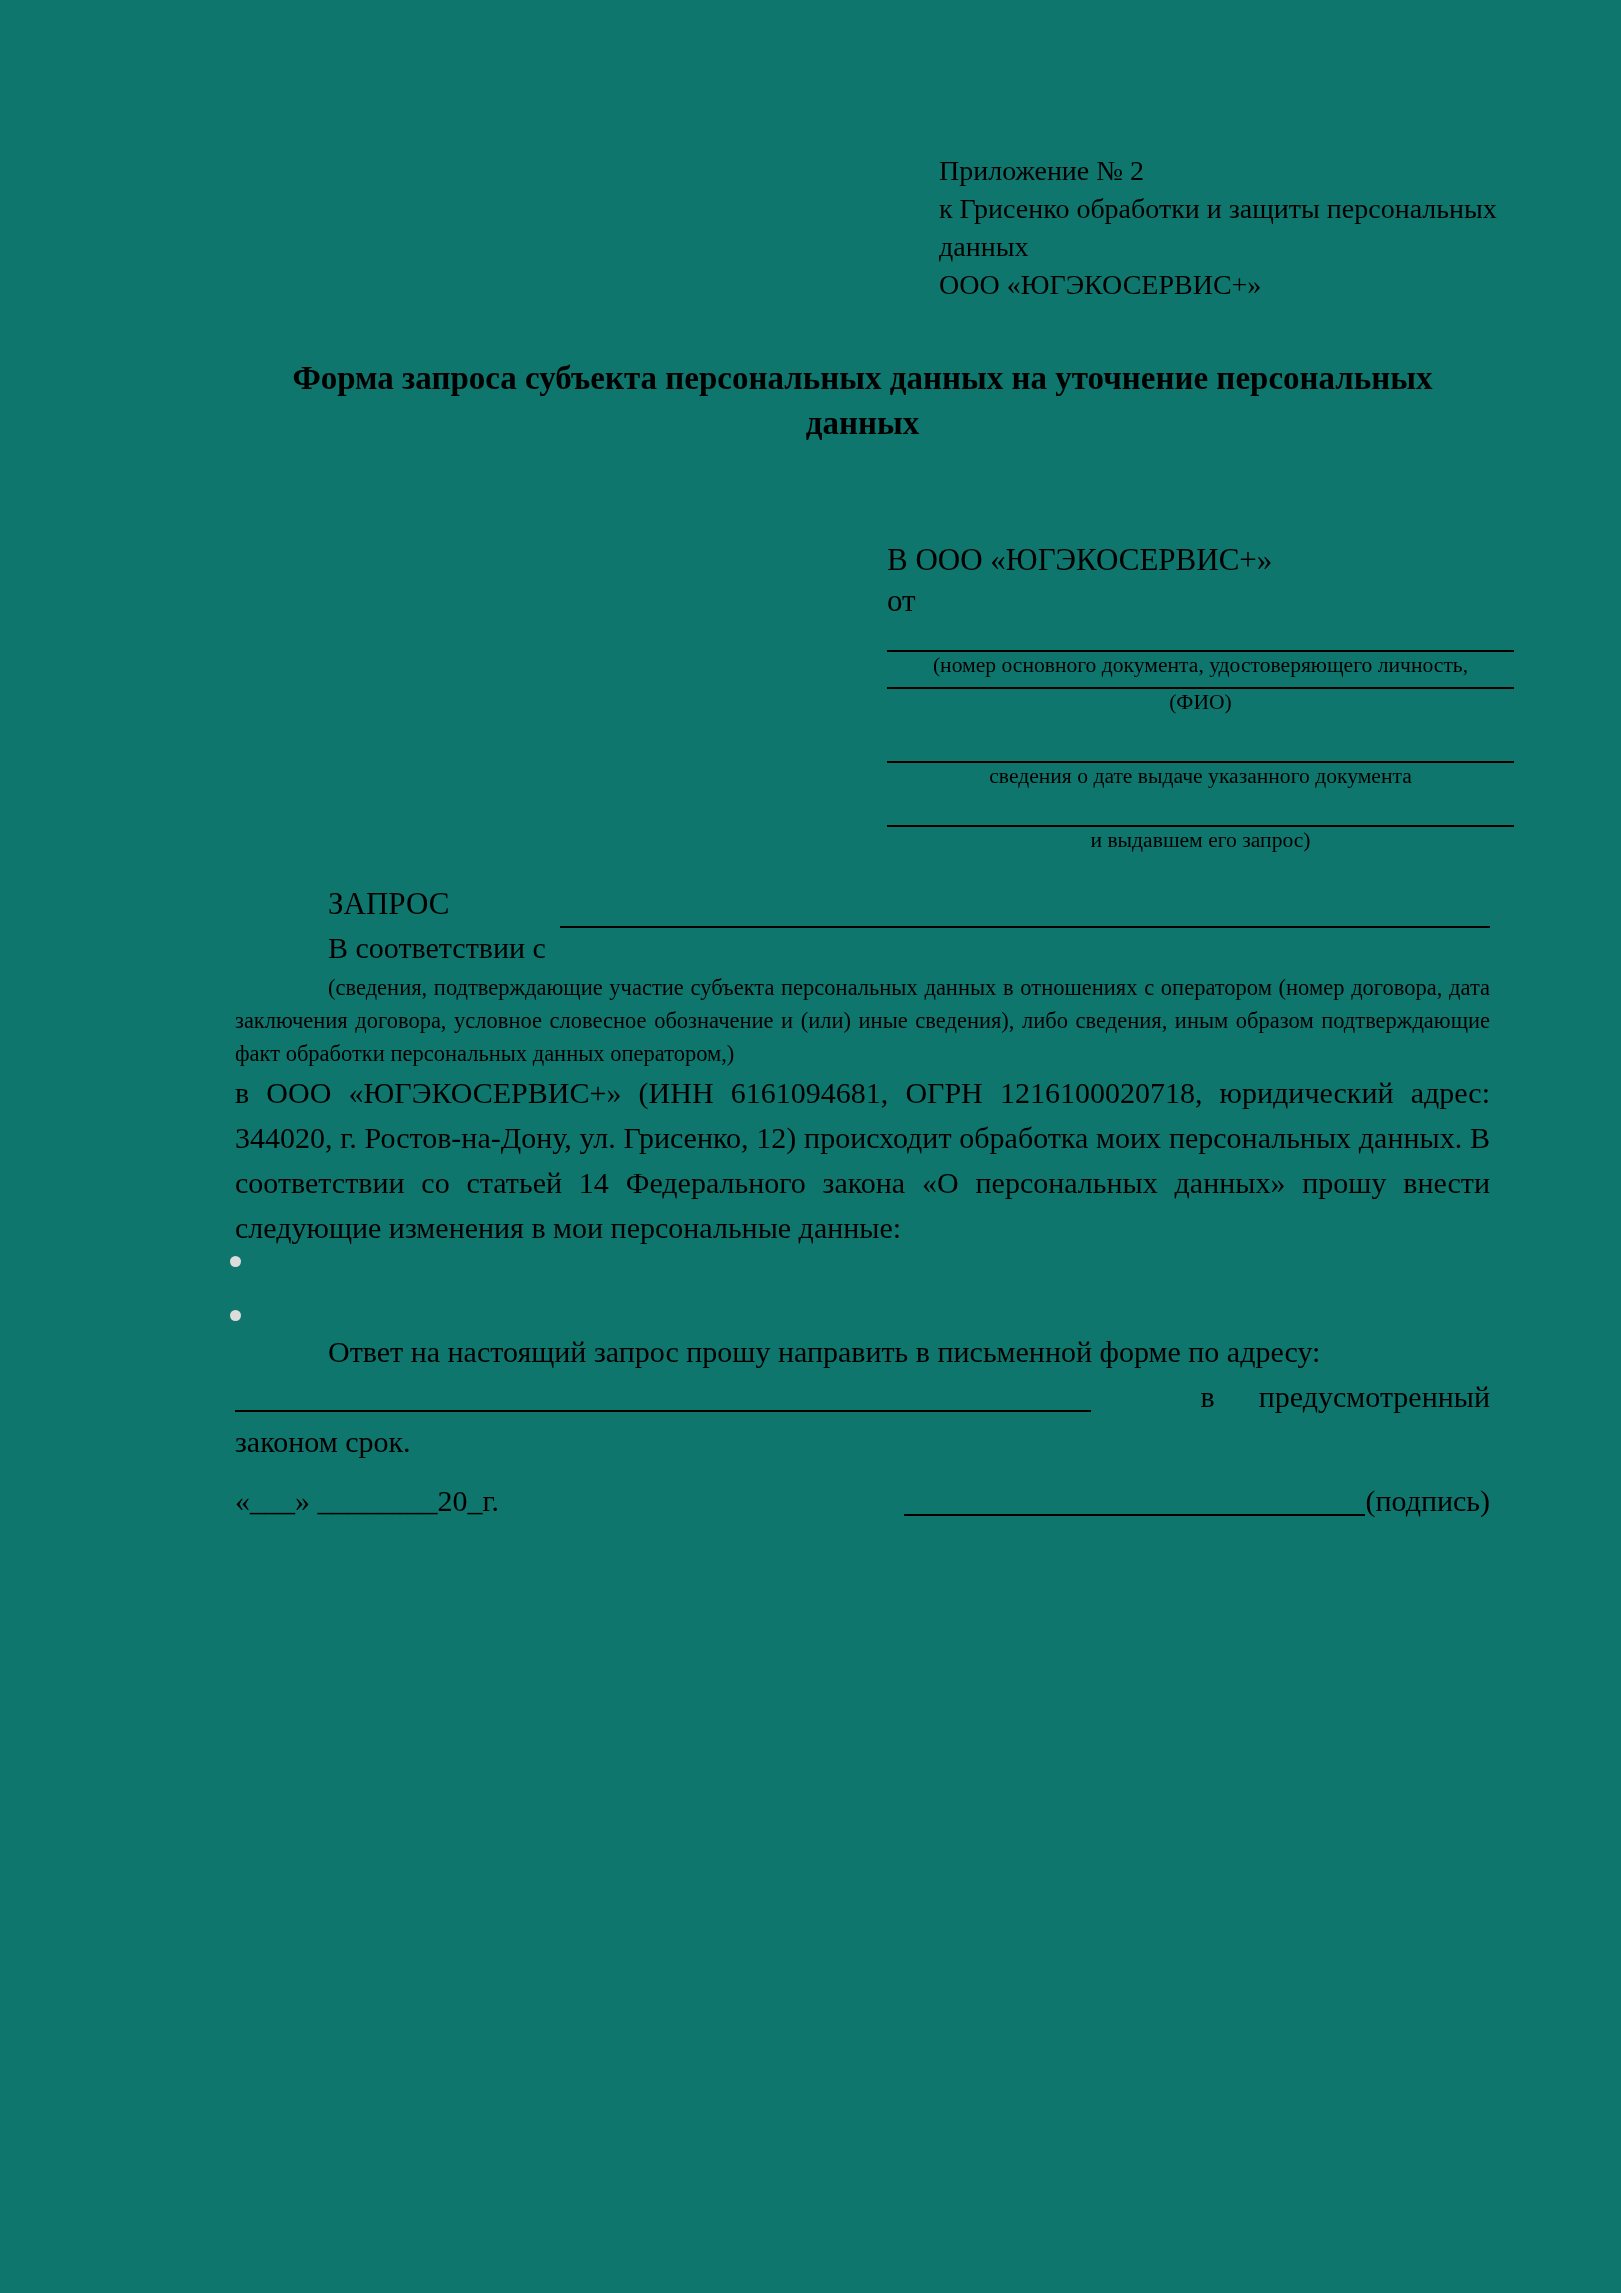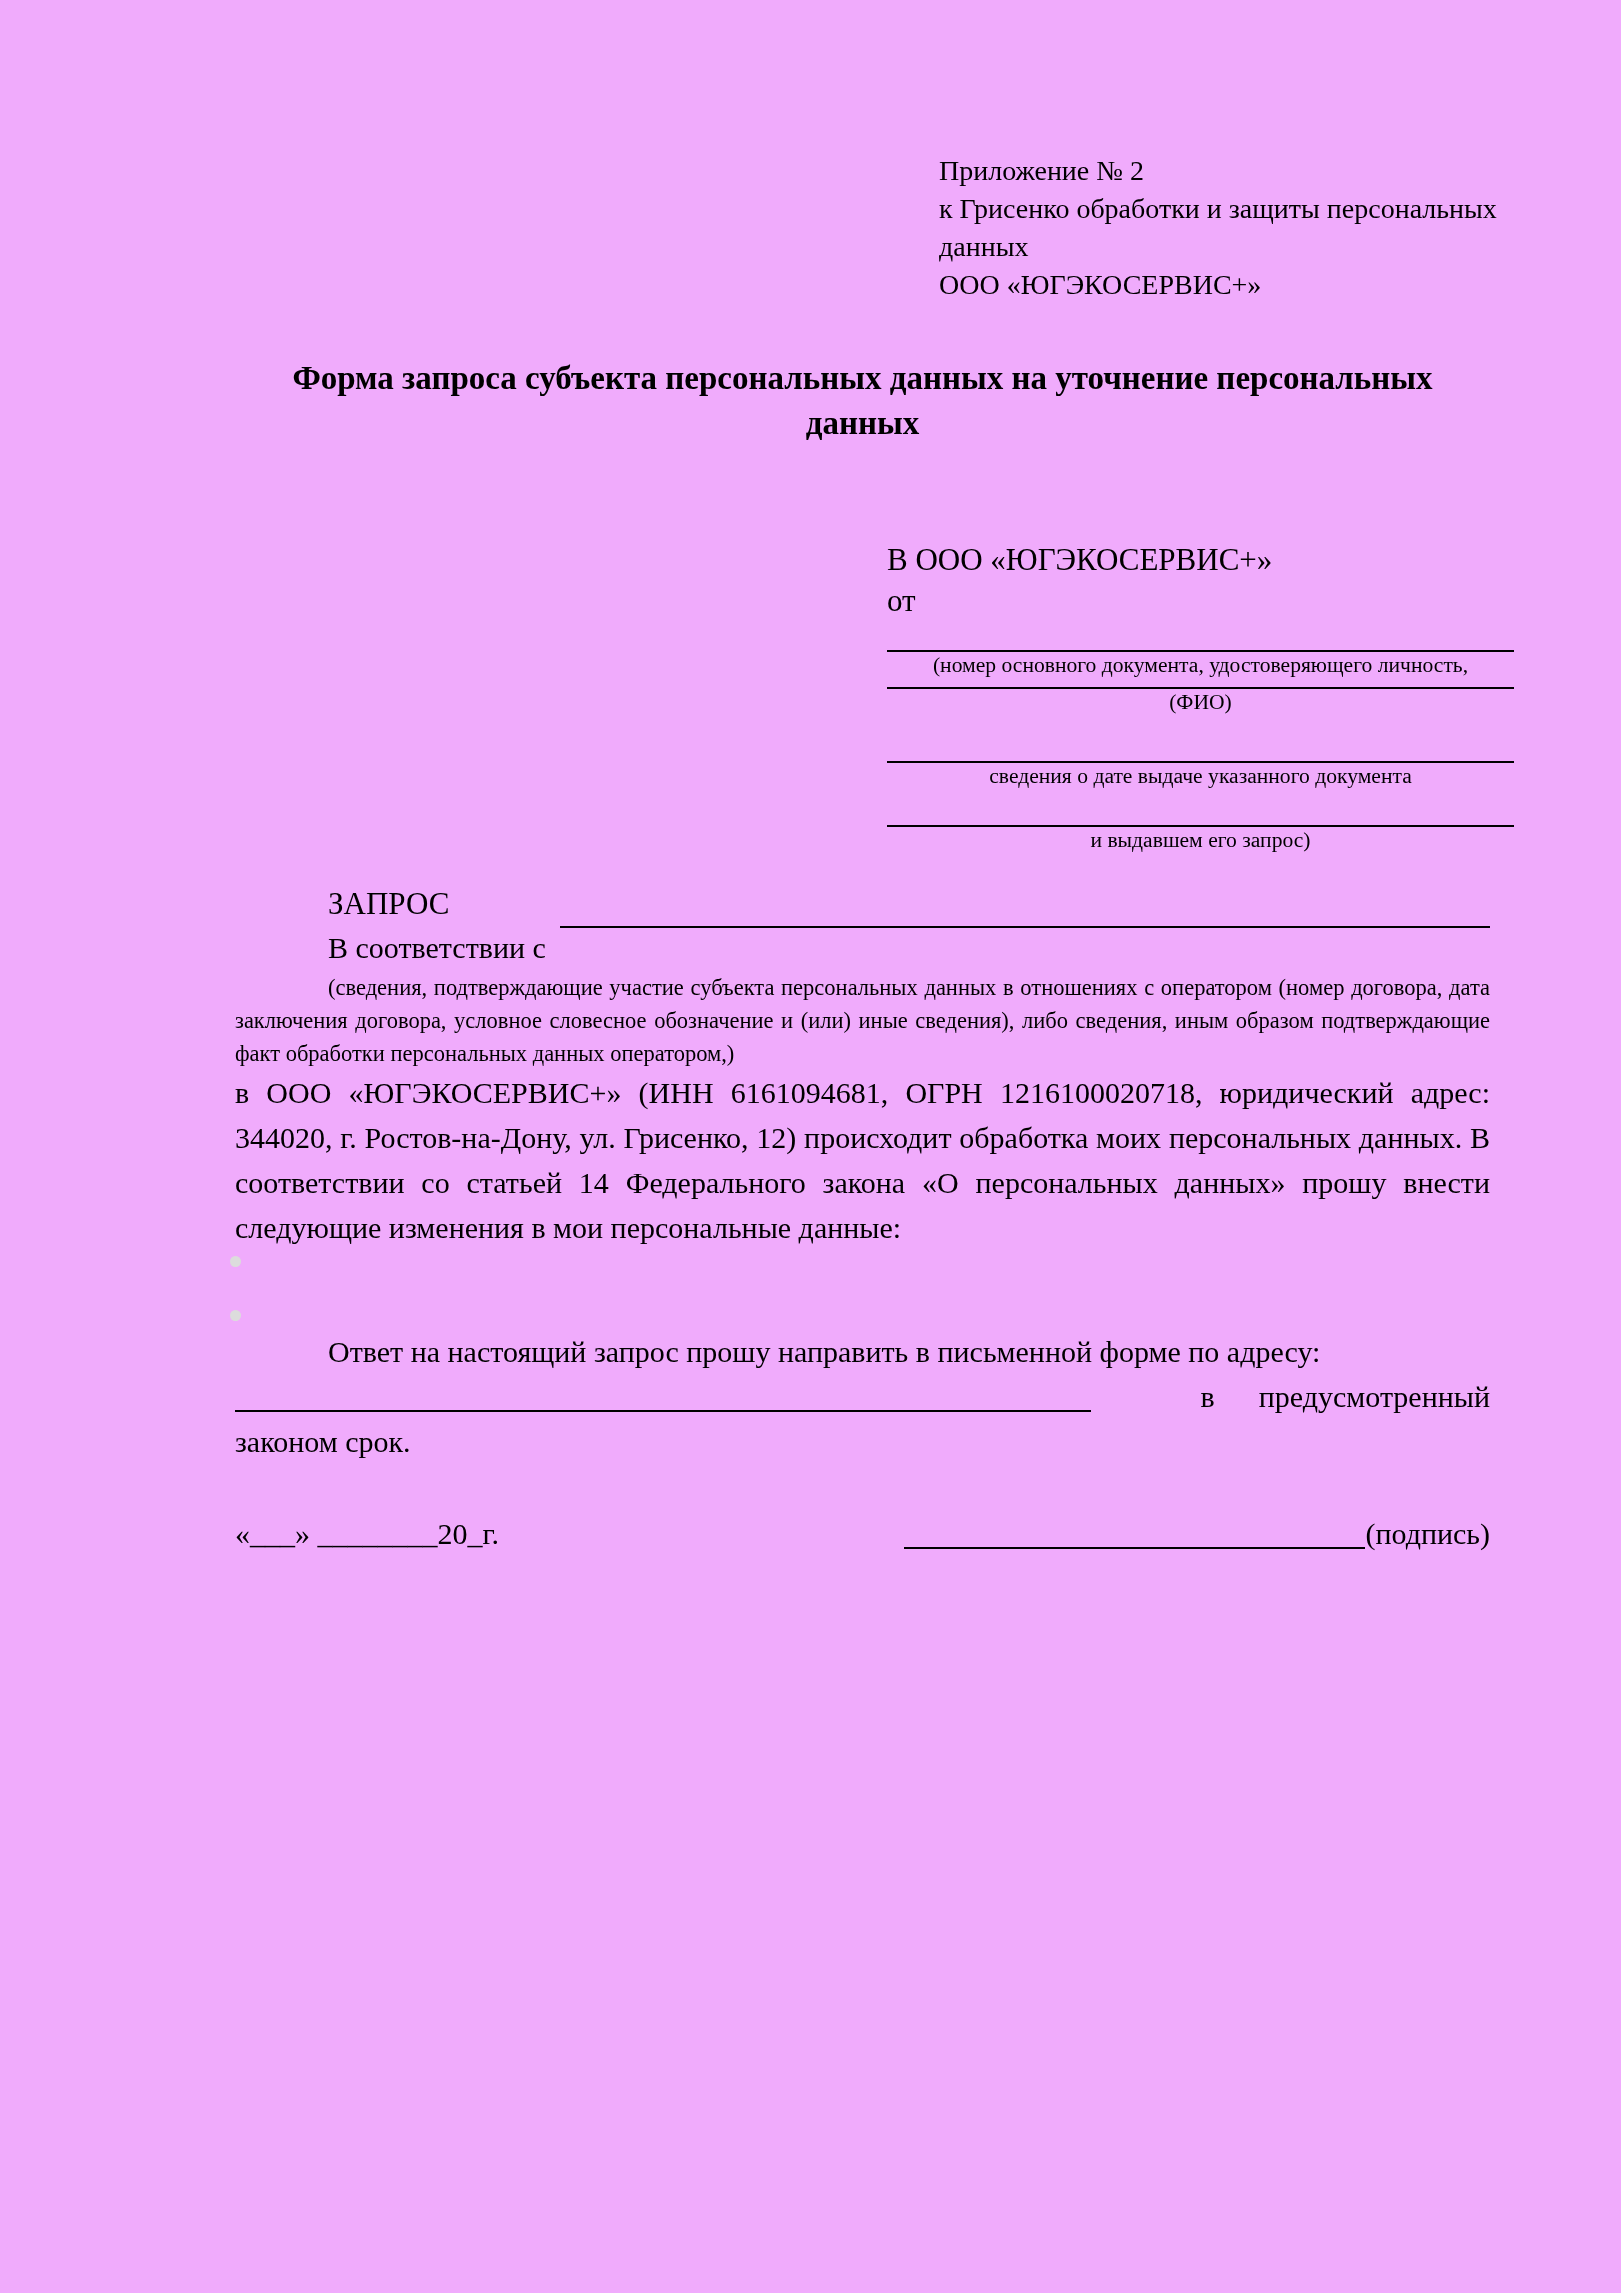--- a/index.html
+++ b/index.html
@@ -1,21 +1,21 @@
 <!DOCTYPE html>
 <html lang="ru"><head>
 <meta charset="utf-8">
 <style>
   html, body { margin: 0; padding: 0; background: #ffffff; }
   .page {
     position: relative;
     width: 1621px;
     height: 2294px;
     box-sizing: border-box;
-    background: #f0abfc;
+    background: #0f766e;
     color: #000000;
     font-family: "Liberation Serif", "DejaVu Serif", serif;
     padding: 152px 131px 0 235px; 
     overflow: hidden;
   }
 
   
   .header-note {
     margin-left: 704px;      
     width: 580px;
@@ -121,21 +121,21 @@
   .reply-row .w2 { margin-left: 44px;  white-space: nowrap; font-family: Liberation Serif, serif; }
   .reply-end {
     font-size: 30px;
     line-height: 45px;
   }
 
   
   .footer-row {
     display: flex;
     align-items: flex-end;
-    margin-top: 47px;
+    margin-top: 14px;
     font-size: 30px;
     line-height: 45px;
   }
   .footer-row .date { white-space: nowrap; }
   .sig-group {
     display: flex;
     align-items: flex-end;
     margin-left: auto;
   }
   .sig-group .fill-line {

